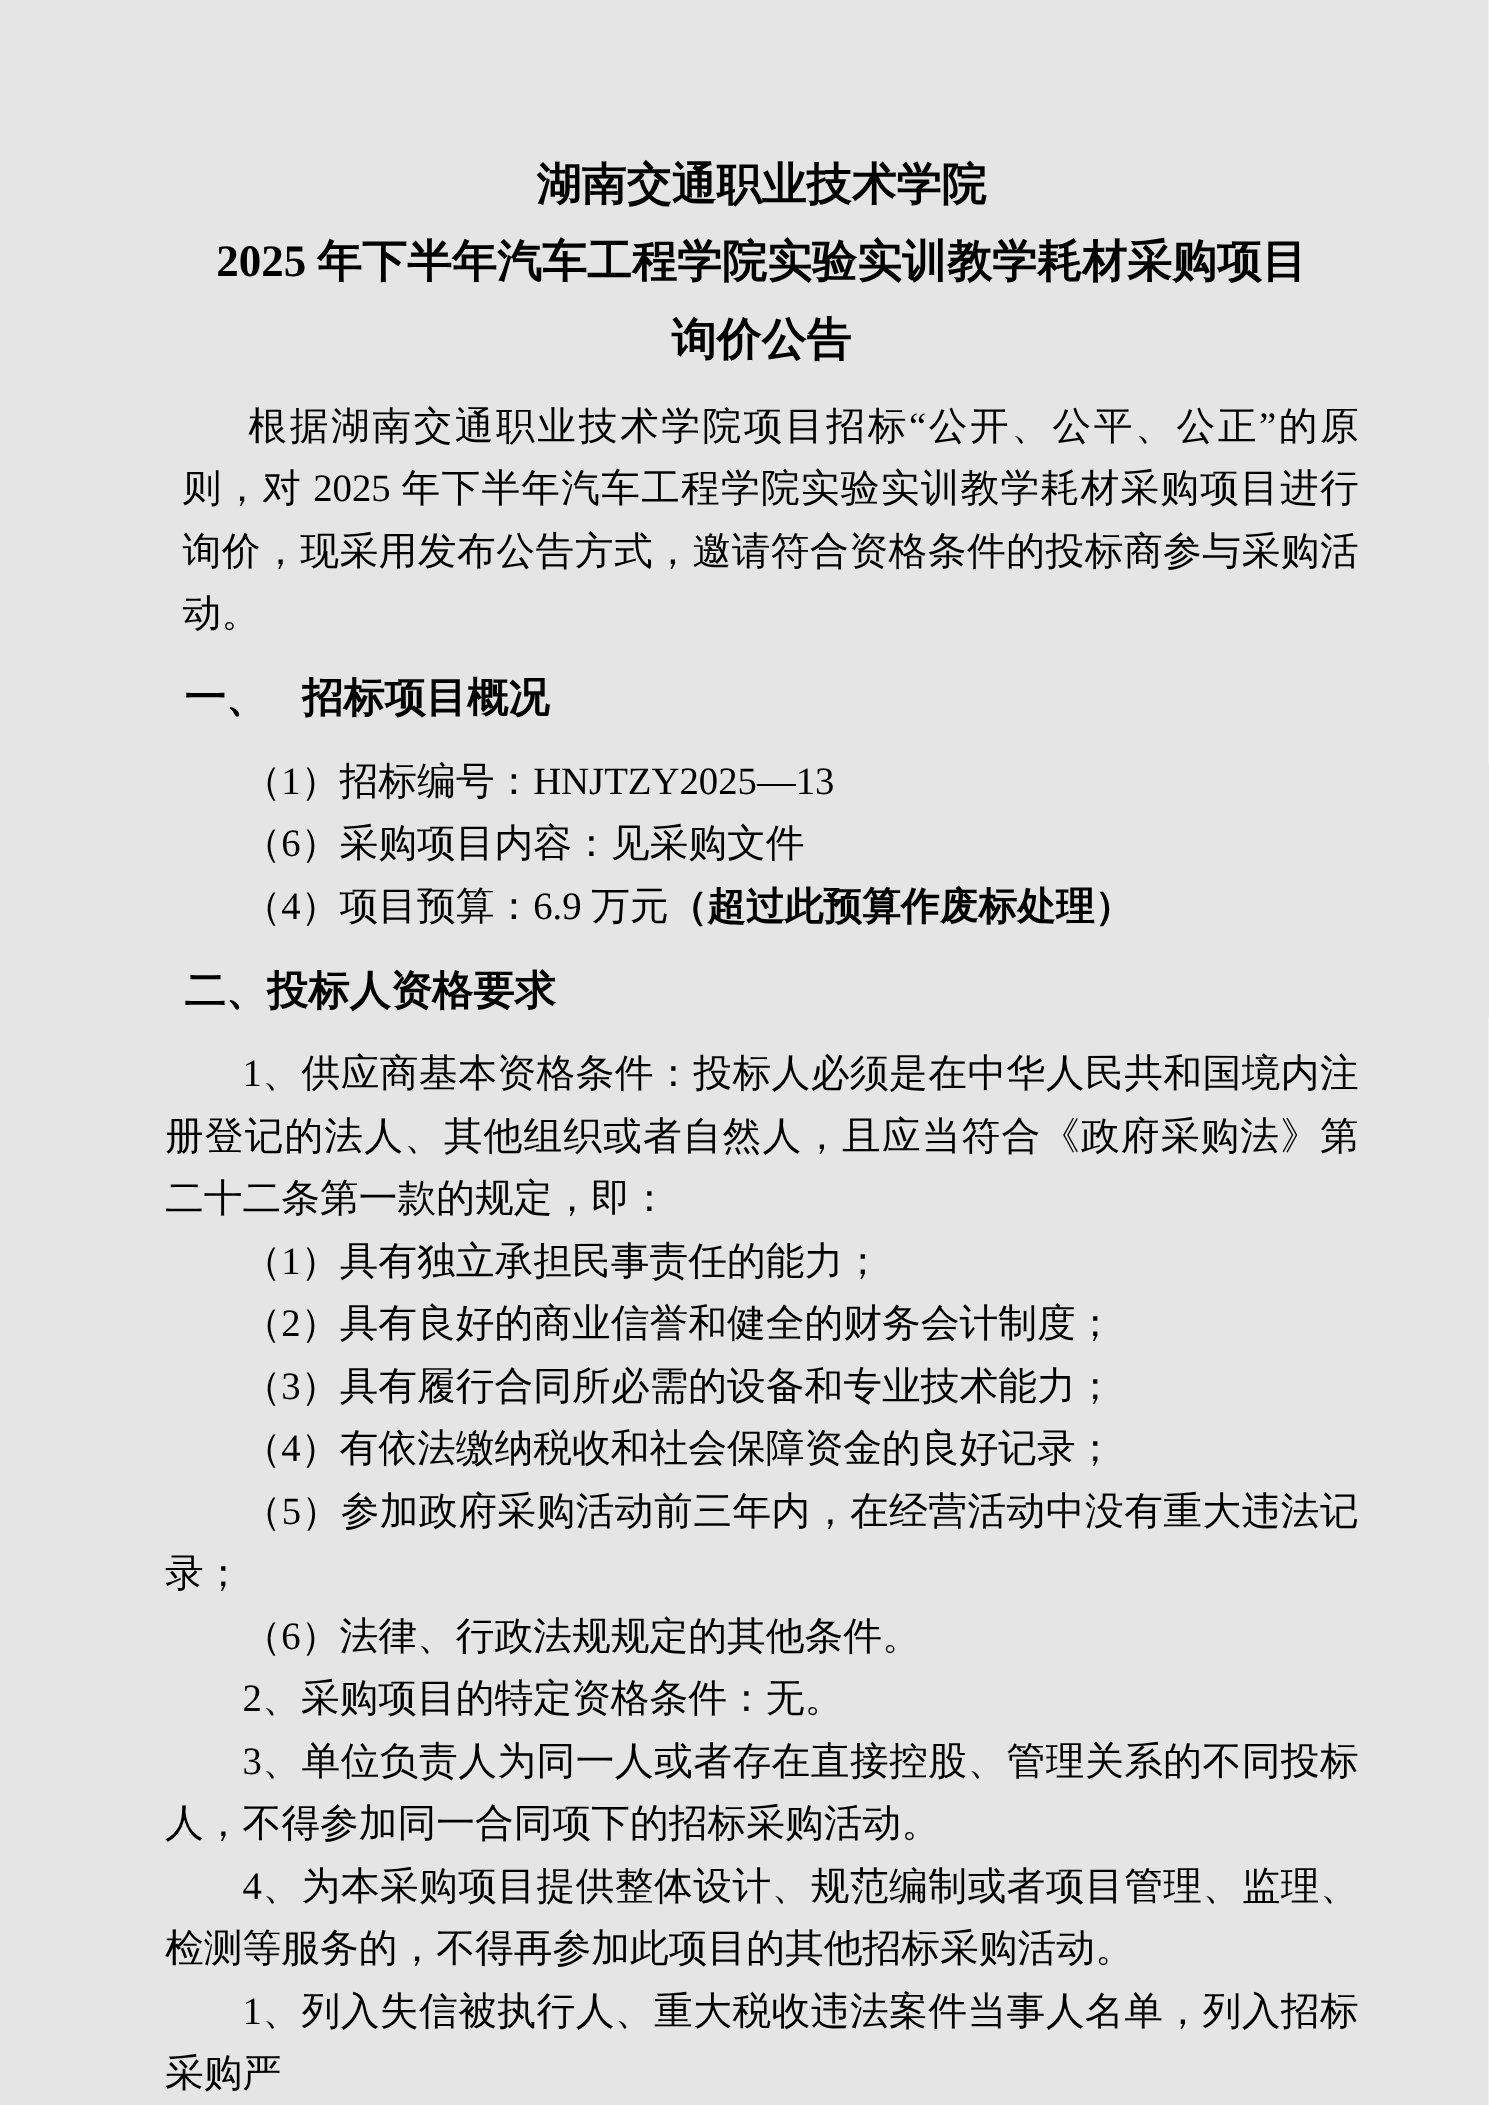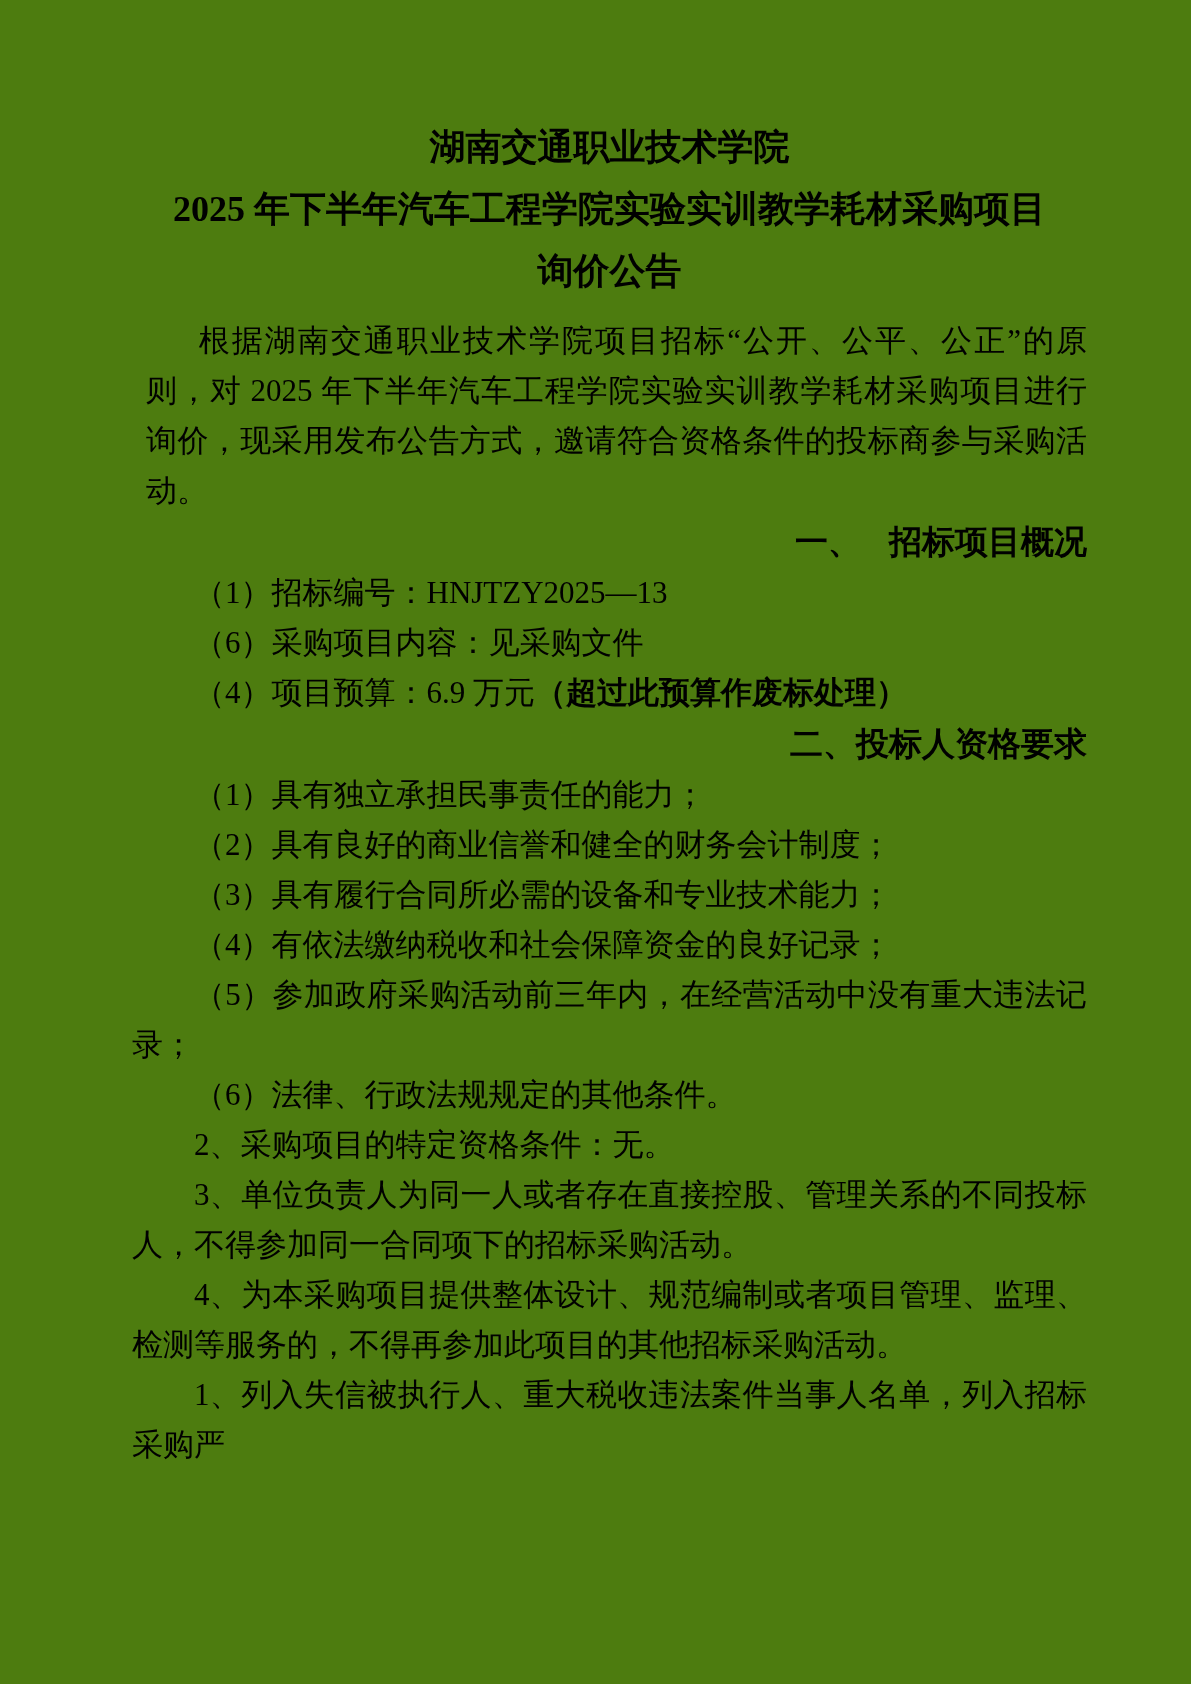--- a/index.html
+++ b/index.html
@@ -4,21 +4,21 @@
 <style>
   html, body {
     margin: 0;
     padding: 0;
     background: #ffffff;
   }
   .page {
     position: relative;
     width: 1191px;
     height: 1684px;
-    background: #4d7c0f;
+    background: #e5e5e5;
     color: #000000;
     font-family: "Liberation Serif", "DejaVu Serif", serif;
     overflow: hidden;
   }
   .content {
     position: absolute;
     left: 132px;
     top: 116px;
     width: 955px;
   }
@@ -41,22 +41,21 @@
   }
   .para.intro {
     text-indent: 1.7em;
     padding-left: 14px;
   }
   .heading {
     font-family: "Liberation Sans", "DejaVu Sans", sans-serif;
     font-weight: bold;
     font-size: 33px;
     line-height: 52px;
-    margin: 0;
-    text-align: right;
+    margin: 16px;
   }
   .heading .num-gap {
     display: inline-block;
     margin-right: 28px;
   }
   .bold-note {
     font-family: "Liberation Sans", "DejaVu Sans", sans-serif;
     font-weight: bold;
   }
 </style>
@@ -75,20 +74,21 @@
     <p class="para intro">根据湖南交通职业技术学院项目招标“公开、公平、公正”的原则，对 2025 年下半年汽车工程学院实验实训教学耗材采购项目进行询价，现采用发布公告方式，邀请符合资格条件的投标商参与采购活动。</p>
 
     <h2 class="heading"><span class="num-gap">一、</span><span>招标项目概况</span></h2>
 
     <p class="para">（1）招标编号：HNJTZY2025—13</p>
     <p class="para">（6）采购项目内容：见采购文件</p>
     <p class="para"><span>（4）项目预算：6.9 万元</span><span class="bold-note">（超过此预算作废标处理）</span></p>
 
     <h2 class="heading"><span>二、</span><span>投标人资格要求</span></h2>
 
+    <p class="para">1、供应商基本资格条件：投标人必须是在中华人民共和国境内注册登记的法人、其他组织或者自然人，且应当符合《政府采购法》第二十二条第一款的规定，即：</p>
 
     <p class="para">（1）具有独立承担民事责任的能力；</p>
     <p class="para">（2）具有良好的商业信誉和健全的财务会计制度；</p>
     <p class="para">（3）具有履行合同所必需的设备和专业技术能力；</p>
     <p class="para">（4）有依法缴纳税收和社会保障资金的良好记录；</p>
     <p class="para">（5）参加政府采购活动前三年内，在经营活动中没有重大违法记录；</p>
     <p class="para">（6）法律、行政法规规定的其他条件。</p>
 
     <p class="para">2、采购项目的特定资格条件：无。</p>
     <p class="para">3、单位负责人为同一人或者存在直接控股、管理关系的不同投标人，不得参加同一合同项下的招标采购活动。</p>

